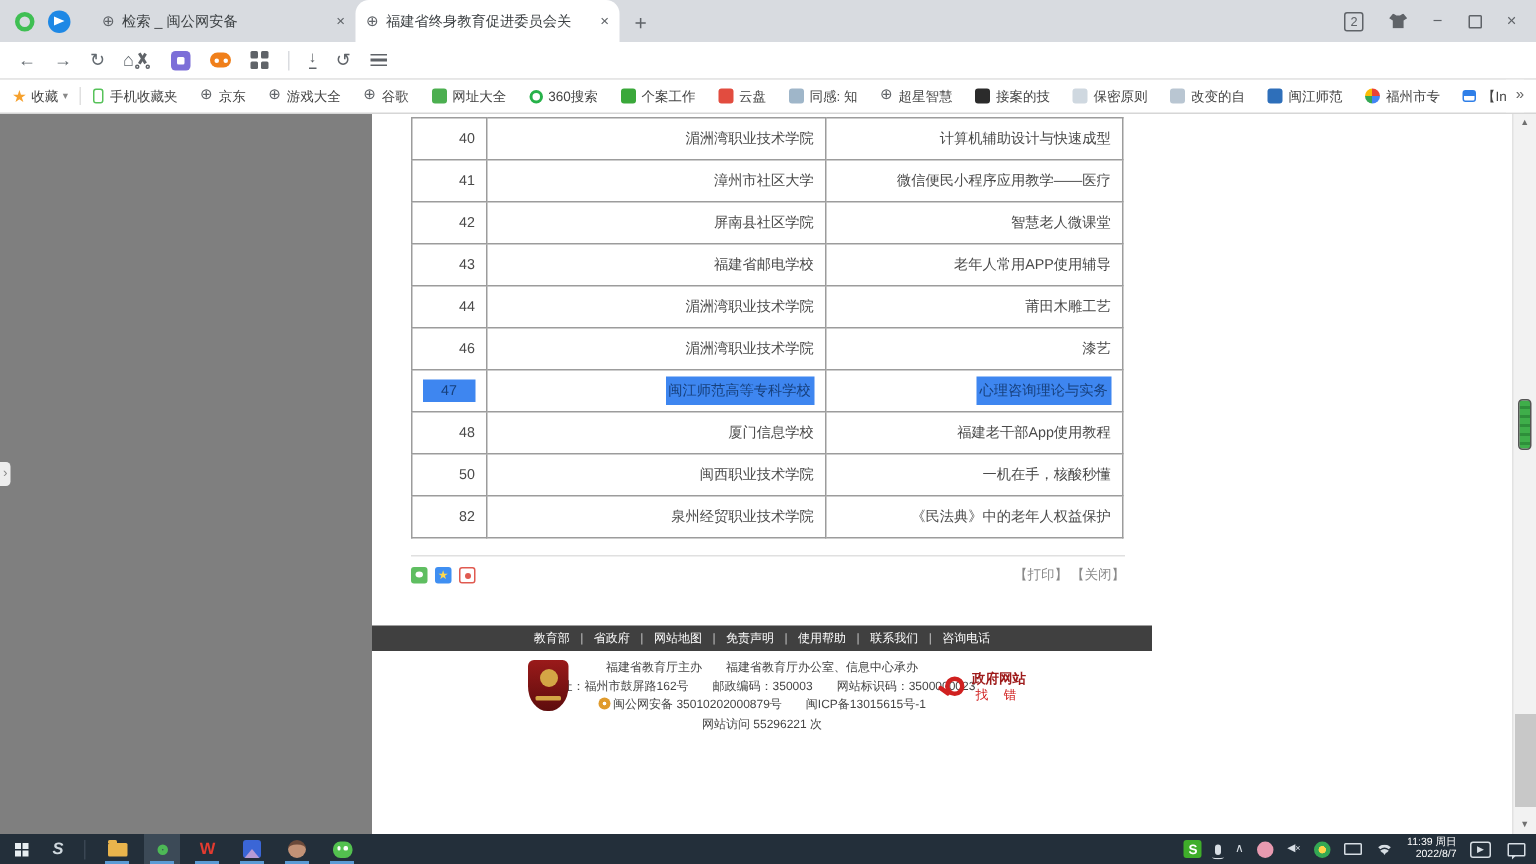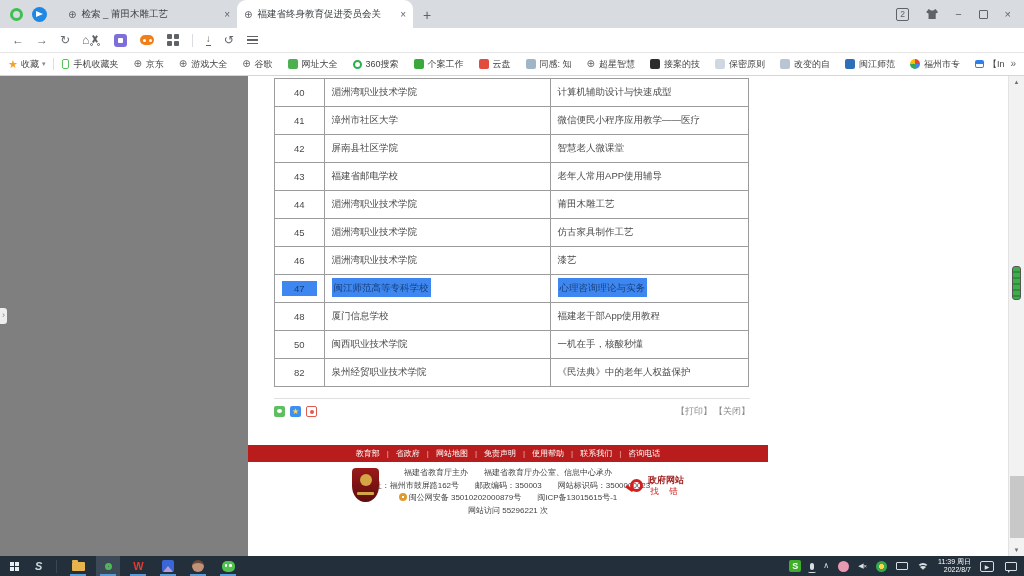--- a/index.html
+++ b/index.html
@@ -79,36 +79,36 @@
   .bm-ic.gdot{background:conic-gradient(#ea4335 0 25%,#4285f4 0 50%,#34a853 0 75%,#fbbc05 0);border-radius:50%;}
   .bm-ic.cal{background:transparent;border:1.5px solid #2f7fe8;border-top:4px solid #2f7fe8;width:9px;height:8px;border-radius:2px;}
   .bm-ic.dot{}
   .bmoverflow{position:absolute;right:8px;top:0;height:22px;line-height:22px;font-size:10px;color:#666;background:#fff;padding-left:6px;}
 
   
   .viewport{height:480px;background:#7f7f7f;position:relative;overflow:hidden;flex:none;}
   .sidetoggle{position:absolute;left:0;top:232px;width:7px;height:16px;background:#ededed;border-radius:0 3px 3px 0;color:#888;font-size:9px;line-height:15px;text-align:center;}
   .panel{position:absolute;left:248px;top:0;width:760px;height:480px;background:#fff;}
   table.list{border-collapse:collapse;margin:2px 0 0 26px;}
-  table.list td{border:1px solid #9c9c9c;font-size:9.5px;color:#4a4a4a;height:28px;padding:0 7px;}
+  table.list td{border:1px solid #9c9c9c;font-size:9.5px;color:#4a4a4a;height:28px;padding:0 7px;text-align:right;}
   td.c1{width:40px;text-align:center;padding:0;}
   td.c2{width:226px;}
   td.c3{width:198px;margin-left:40px;}
   .sel{background:#3e86f0;color:#17407c;padding:4px 2px;}
   .selnum{padding:2px 12px;}
   .actions{width:476px;margin:11px 0 0 26px;border-top:1px solid #e0e0e0;padding-top:6px;display:flex;align-items:center;}
   .shr{width:11px;height:11px;border-radius:2px;margin-right:5px;position:relative;}
   .shr.wechat{background:#5fbe61;}
   .shr.wechat::after{content:"";position:absolute;left:3px;top:3px;width:5px;height:4px;background:#fff;border-radius:50%;}
   .shr.qzone{background:#3f8ff2;color:#ffd84d;font-size:8px;line-height:11px;text-align:center;}
   .shr.weibo{background:#fff;border:1px solid #e05a50;}
   .shr.weibo::after{content:"";position:absolute;left:2.5px;top:2.5px;width:4px;height:4px;background:#e05a50;border-radius:50%;}
   .printclose{margin-left:auto;font-size:9px;color:#8a8a8a;display:flex;gap:2px;}
   .pfooter{margin-top:27px;width:520px;}
-  .flinks{height:17px;background:#b91c1c;display:flex;align-items:center;justify-content:center;gap:7px;font-size:8px;color:#fff;}
+  .flinks{height:17px;background:#404040;display:flex;align-items:center;justify-content:center;gap:7px;font-size:8px;color:#fff;}
   .fsep{color:rgba(255,255,255,0.65);}
   .fbody{position:relative;padding-top:5px;font-size:8px;color:#444;text-align:center;line-height:12.5px;}
   .gabadge{display:inline-block;width:8px;height:8px;border-radius:50%;background:radial-gradient(#fff 20%,#e09b2d 25%);vertical-align:-1px;margin-right:2px;}
   .shield{position:absolute;left:104px;top:6px;width:27px;height:34px;background:linear-gradient(#9a1a1a,#5e0d0d);border-radius:4px 4px 48% 48%;}
   .shield::before{content:"";position:absolute;left:7.5px;top:6px;width:12px;height:12px;background:#d4a645;border-radius:50%;}
   .shield::after{content:"";position:absolute;left:5px;bottom:7px;width:17px;height:3px;background:#d4a645;border-radius:1px;}
   .govlogo{position:absolute;left:382px;top:13px;display:flex;align-items:center;gap:5px;}
   .gl-mag{width:13px;height:13px;border:3px solid #d0201f;border-radius:50%;position:relative;flex:none;}
   .gl-mag::after{content:"";position:absolute;left:-8px;top:5px;width:9px;height:3px;background:#d0201f;transform:rotate(35deg);border-radius:2px;}
   .gl-tx1{font-size:9px;font-weight:bold;color:#9e1b1b;line-height:11px;}
@@ -167,21 +167,21 @@
 <div class="screen">
 
   <div class="tabbar">
     <div class="tb-left">
       <span class="blogo"></span>
       <span class="appblue"></span>
     </div>
     <div class="tabs">
       <div class="tab">
         <span class="gi">⊕</span>
-        <span class="tt">检索 _ 莆田木雕工艺</span>
+        <span class="tt">检索 _ 闽公网安备</span>
         <span class="tx">×</span>
       </div>
       <div class="tab active">
         <span class="gi">⊕</span>
         <span class="tt">福建省终身教育促进委员会关</span>
         <span class="tx">×</span>
       </div>
     </div>
     <span class="newtab">+</span>
     <div class="tb-right">
@@ -321,25 +321,20 @@
             </tr>
             <tr>
               <td class="c1"><span>43</span></td>
               <td class="c2"><span>福建省邮电学校</span></td>
               <td class="c3"><span>老年人常用APP使用辅导</span></td>
             </tr>
             <tr>
               <td class="c1"><span>44</span></td>
               <td class="c2"><span>湄洲湾职业技术学院</span></td>
               <td class="c3"><span>莆田木雕工艺</span></td>
-            </tr>
-            <tr>
-              <td class="c1"><span>45</span></td>
-              <td class="c2"><span>湄洲湾职业技术学院</span></td>
-              <td class="c3"><span>仿古家具制作工艺</span></td>
             </tr>
             <tr>
               <td class="c1"><span>46</span></td>
               <td class="c2"><span>湄洲湾职业技术学院</span></td>
               <td class="c3"><span>漆艺</span></td>
             </tr>
             <tr>
               <td class="c1"><span class="sel selnum">47</span></td>
               <td class="c2"><span class="sel">闽江师范高等专科学校</span></td>
               <td class="c3"><span class="sel">心理咨询理论与实务</span></td>

